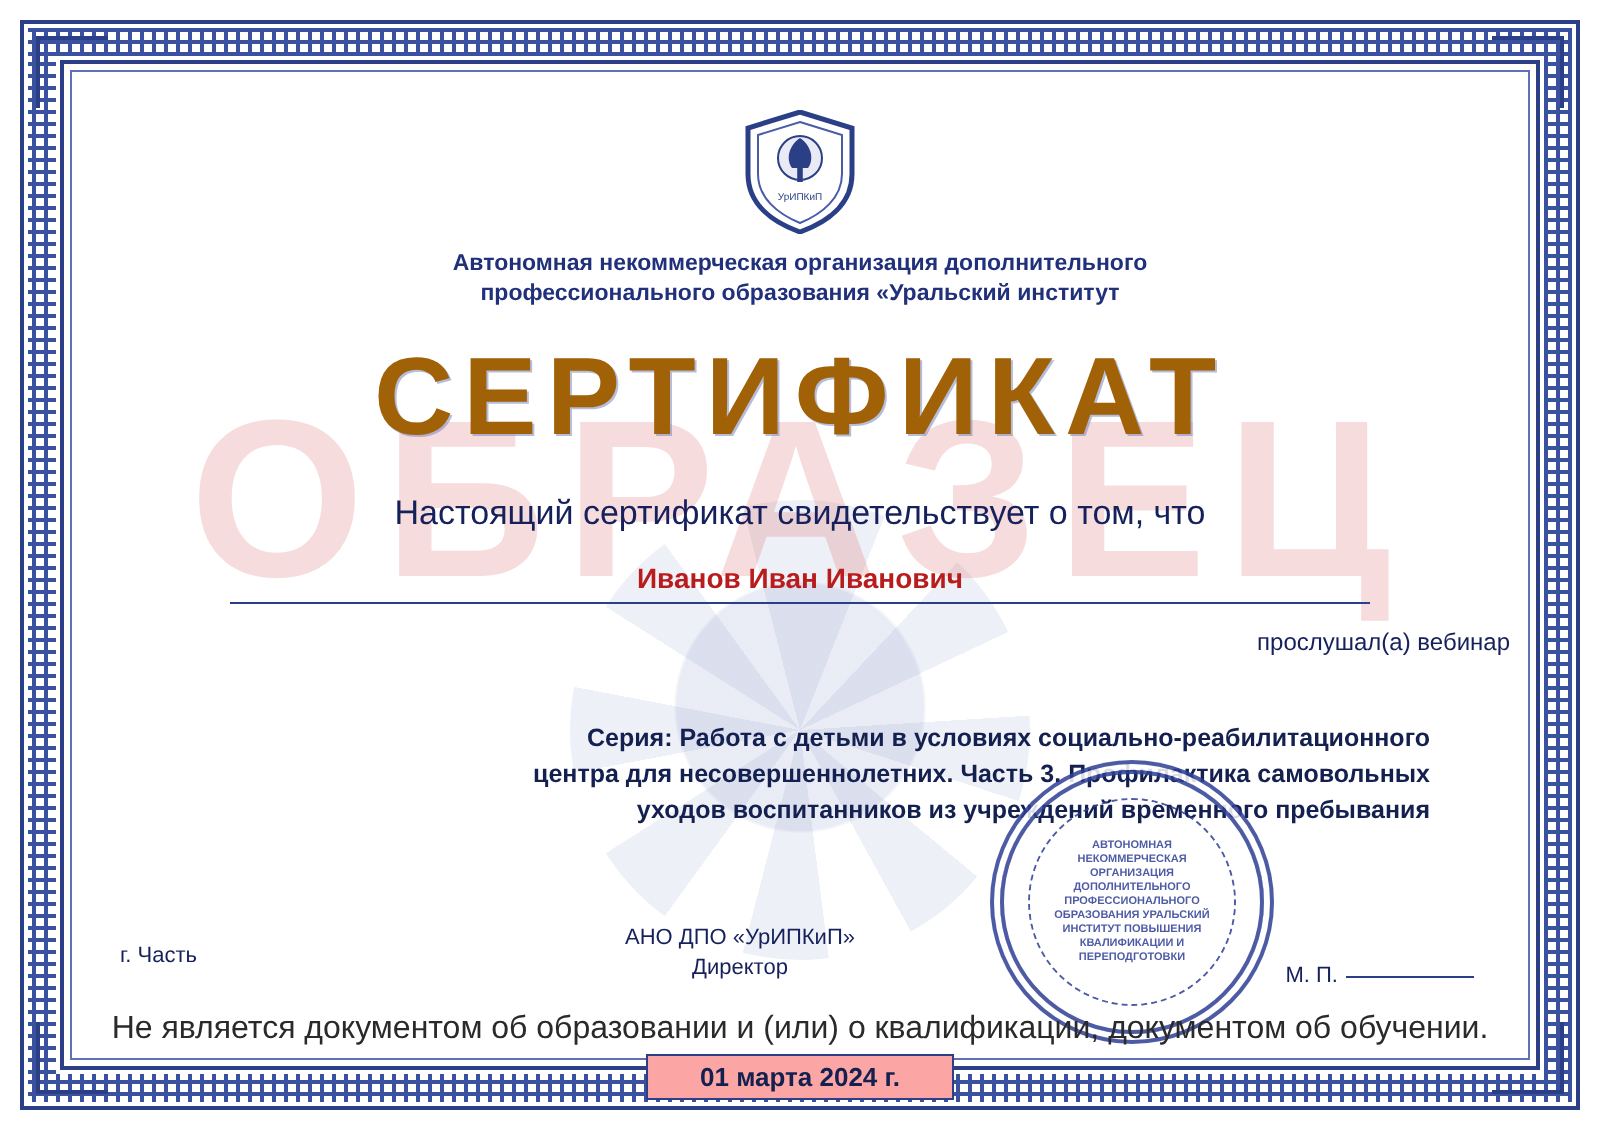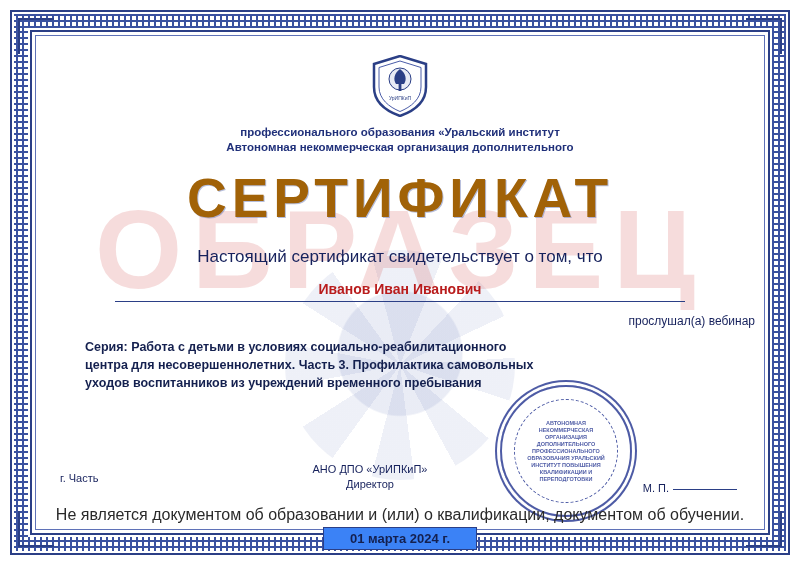--- a/index.html
+++ b/index.html
@@ -165,22 +165,22 @@
   }
 
   .listened {
     margin-top: 12px;
     text-align: right;
     color: #16215c;
     font-size: 12px;
   }
 
   .course {
-    margin-top: 10px;
-    text-align: left;
+    margin-top: 32px;
+    text-align: right;
     color: #14204f;
     font-weight: bold;
     font-size: 12.5px;
     line-height: 18px;
     padding: 0 40px;
   }
 
   
   .stamp {
     position: absolute;
@@ -254,21 +254,21 @@
     text-align: center;
     color: #2a2a2a;
     font-size: 16px;
   }
 
   .date-bar {
     position: absolute;
     left: 50%;
     transform: translateX(-50%);
     top: 527px;
-    background: #3b82f6;
+    background: #fca5a5;
     padding: 3px 26px;
     border: 1px solid #2b3f86;
     color: #14204f;
     font-weight: bold;
     font-size: 13px;
     z-index: 5;
   }
 </style>
 </head>
 <body>
@@ -297,22 +297,22 @@
         <path d="M29 1 L55 9 V32 C55 47 43 56 29 61 C15 56 3 47 3 32 V9 Z" fill="#ffffff" stroke="#2b3f86" stroke-width="2.5"></path>
         <path d="M29 6 L50 12.5 V32 C50 44 40 52 29 56.5 C18 52 8 44 8 32 V12.5 Z" fill="#ffffff" stroke="#4a5ca8" stroke-width="1"></path>
         <circle cx="29" cy="24" r="11" fill="#e8ebf5" stroke="#2b3f86" stroke-width="1"></circle>
         <path d="M29 14 C23 18 22 25 25 29 L29 29 L33 29 C36 25 35 18 29 14 Z" fill="#2b3f86"></path>
         <rect x="27.6" y="27" width="2.8" height="9" fill="#2b3f86"></rect>
         <text x="29" y="45" text-anchor="middle" font-size="5" fill="#2b3f86" font-family="Liberation Sans, sans-serif">УрИПКиП</text>
       </svg>
     </div>
 
     <div class="org">
+      <div>Автономная некоммерческая организация дополнительного</div>
       <div>профессионального образования «Уральский институт</div>
-      <div>Автономная некоммерческая организация дополнительного</div>
     </div>
 
     <div class="title">СЕРТИФИКАТ</div>
 
     <div class="subtitle">Настоящий сертификат свидетельствует о том, что</div>
 
     <div class="name-block">
       <div class="name">Иванов Иван Иванович</div>
       <div class="name-rule"></div>
     </div>

